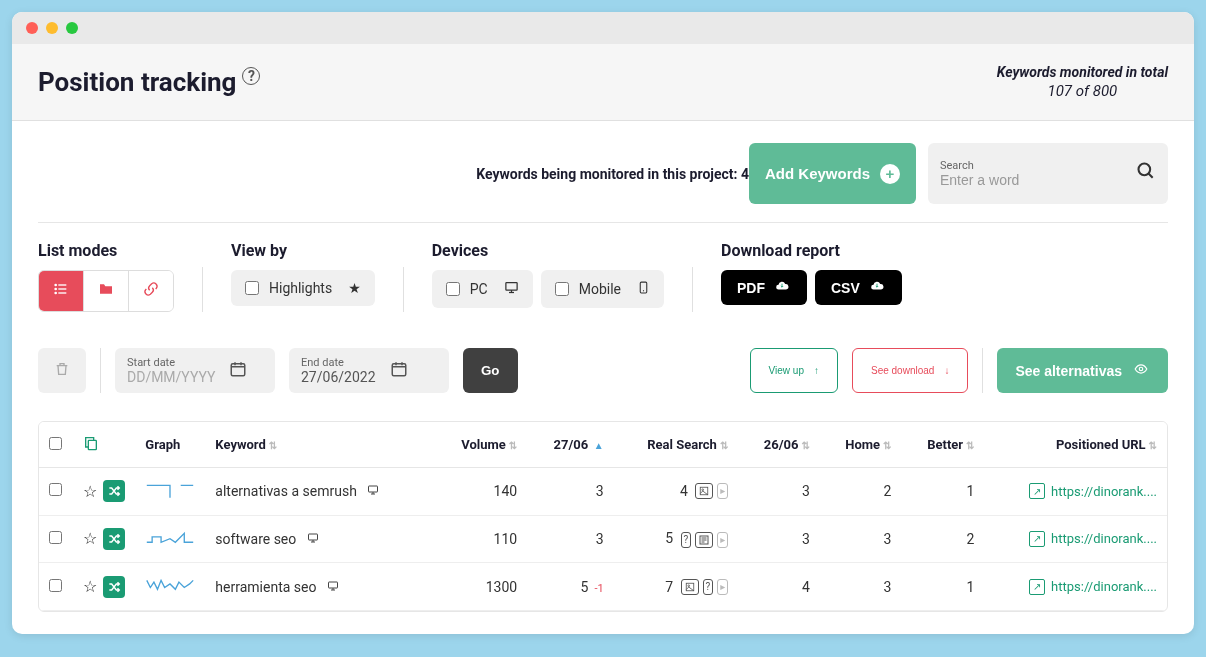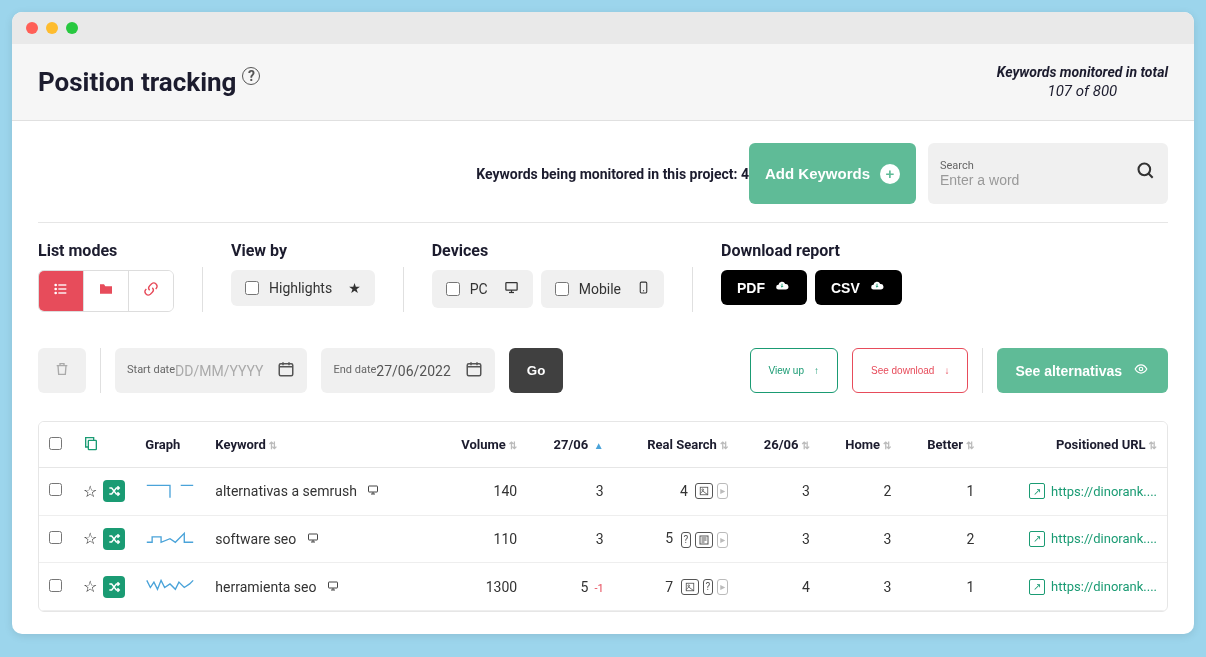--- a/index.html
+++ b/index.html
@@ -191,21 +191,21 @@
 }
 .date-box {
   background: #f0f0f0;
   border-radius: 6px;
   padding: 6px 12px;
   display: flex;
   align-items: center;
   gap: 14px;
   min-width: 160px;
 }
-.date-stack { display: flex; flex-direction: row; }
+.date-stack { display: flex; flex-direction: column; }
 .date-label { font-size: 11px; color: #666; }
 .date-value { font-size: 14px; color: #555; }
 .date-value.placeholder { color: #aaa; }
 .cal-icon { color: #555; }
 
 .btn-go {
   background: #404040;
   color: #fff;
   border: none;
   border-radius: 6px;

